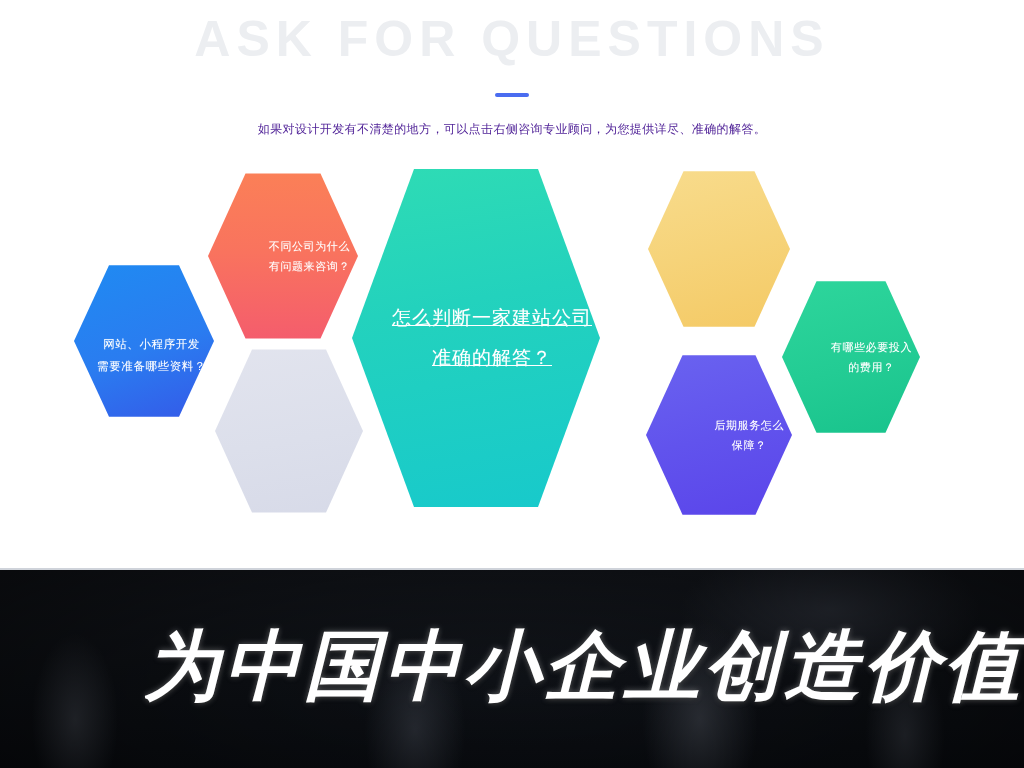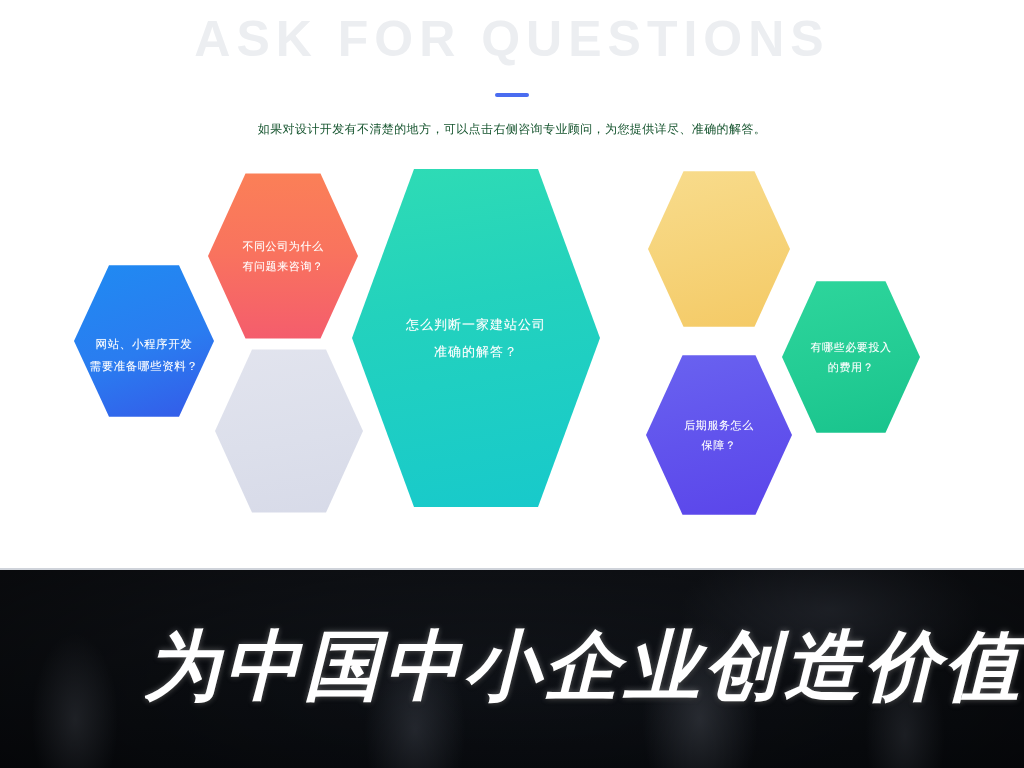--- a/index.html
+++ b/index.html
@@ -76,41 +76,41 @@
     background: #4a6cf0;
   }
 
   #subtitle {
     position: absolute;
     left: 0;
     top: 121px;
     width: 1024px;
     text-align: center;
     font-size: 12px;
-    color: #14532d;
+    color: #4c1d95;
     letter-spacing: 0.4px;
     white-space: nowrap;
   }
 
   
   #hex-cluster {
     position: absolute;
     left: 0;
     top: 150px;
     width: 1024px;
     height: 418px;
   }
 
   .hex {
     position: absolute;
     -webkit-clip-path: polygon(25% 2%, 75% 2%, 100% 50%, 75% 98%, 25% 98%, 0% 50%);
     clip-path: polygon(25% 2%, 75% 2%, 100% 50%, 75% 98%, 25% 98%, 0% 50%);
     display: flex;
     flex-direction: column;
-    align-items: center;
+    align-items: flex-end;
     justify-content: center;
     text-align: center;
     color: #ffffff;
   }
 
   .hex .hex-text {
     font-size: 11px;
     line-height: 1.85;
     letter-spacing: 0.6px;
     color: #ffffff;
@@ -137,23 +137,24 @@
     width: 148px; height: 170px;
     background: linear-gradient(170deg, #e2e4ee 0%, #dcdfeb 55%, #d7dae8 100%);
   }
 
   #hex-cyan {
     left: 352px; top: 12px;
     width: 248px; height: 352px;
     background: linear-gradient(170deg, #2fdcb4 0%, #23d2bd 40%, #17c9cc 100%);
   }
   #hex-cyan .hex-text {
-    font-size: 13px;
+    font-size: 19px;
     line-height: 2.1;
     letter-spacing: 1px;
+    text-decoration: underline;
   }
 
   #hex-yellow {
     left: 648px; top: 18px;
     width: 142px; height: 162px;
     background: linear-gradient(165deg, #f8dc8d 0%, #f6d379 50%, #f4c964 100%);
   }
 
   #hex-purple {
     left: 646px; top: 202px;

